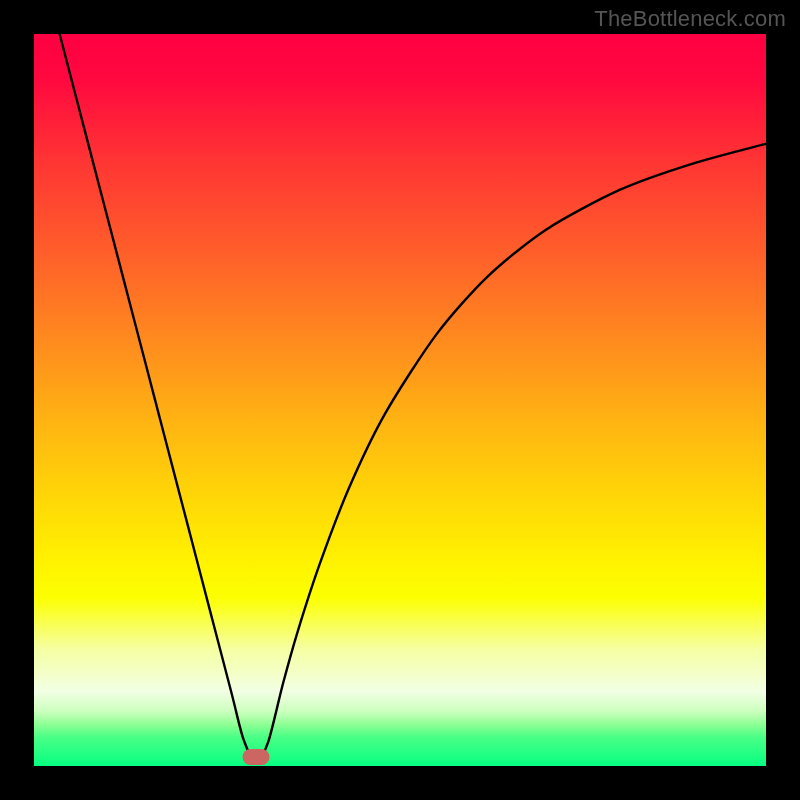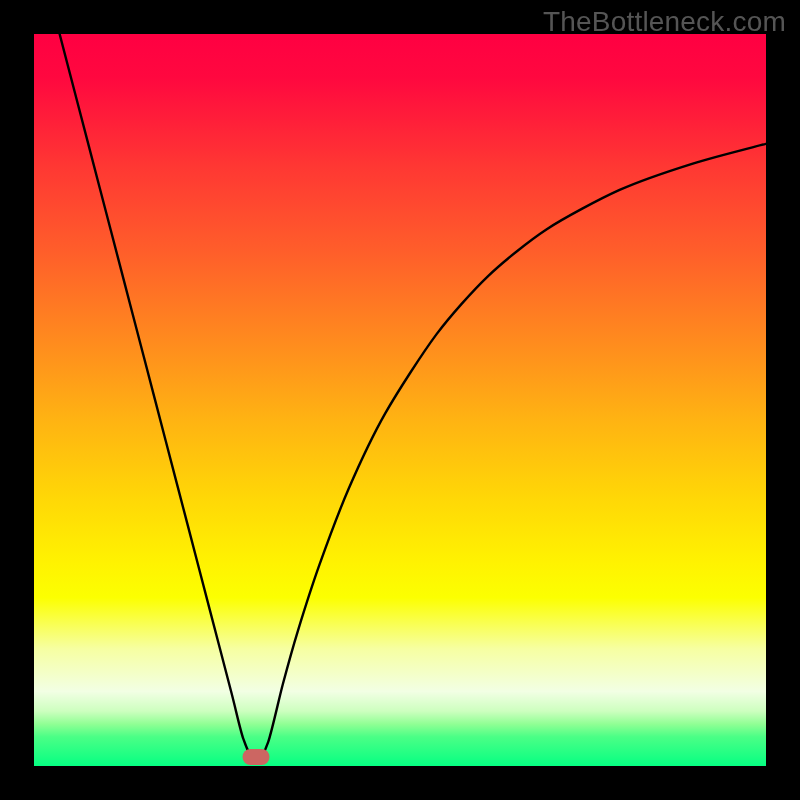--- a/index.html
+++ b/index.html
@@ -15,21 +15,21 @@
     position: relative;
     width: 800px;
     height: 800px;
     background: #000;
   }
   .watermark {
     position: absolute;
     top: 6px;
     right: 14px;
     color: #555;
-    font-size: 28px;
+    font-size: 22px;
     font-weight: 500;
     letter-spacing: 0.2px;
     z-index: 10;
   }
   .plot-area {
     position: absolute;
     left: 34px;
     top: 34px;
     width: 732px;
     height: 732px;

